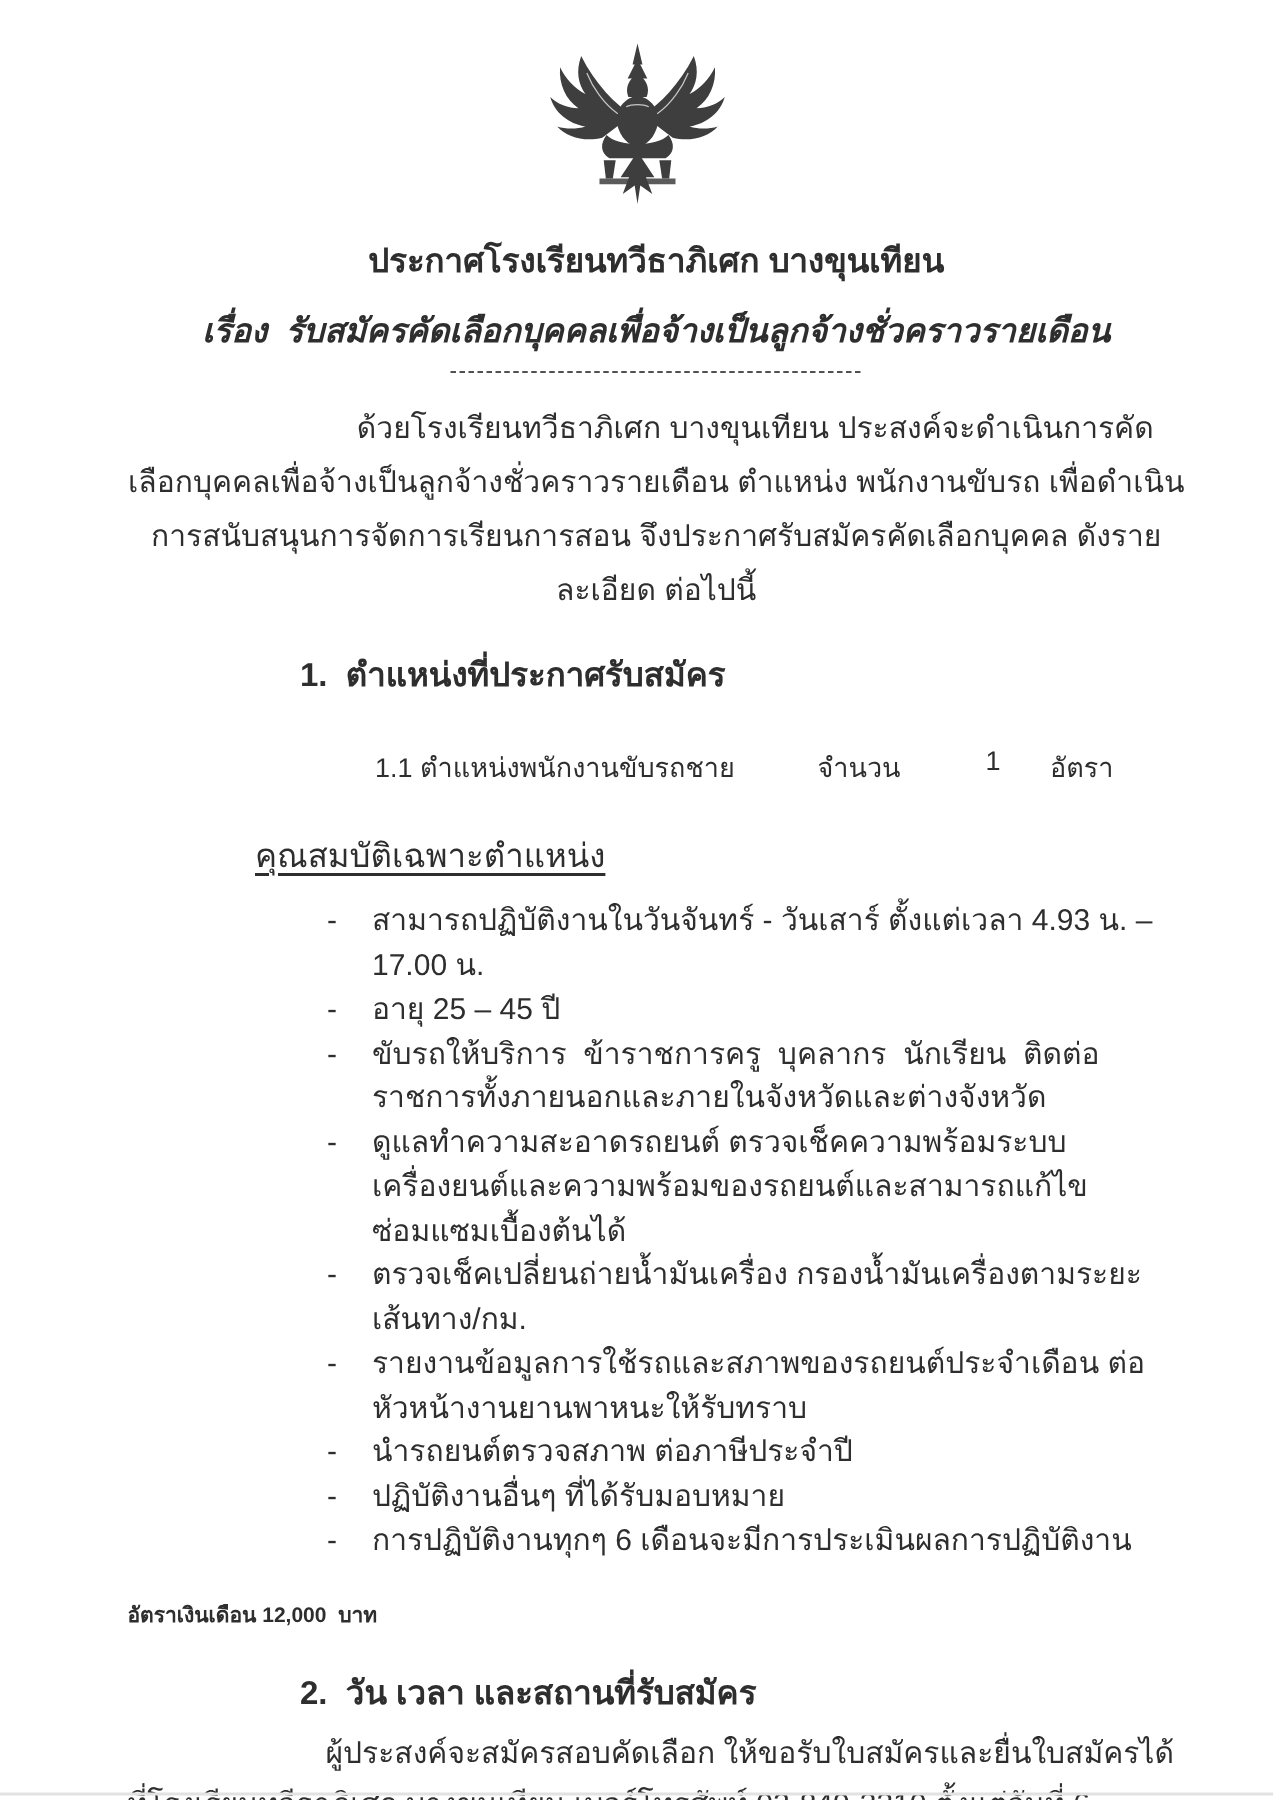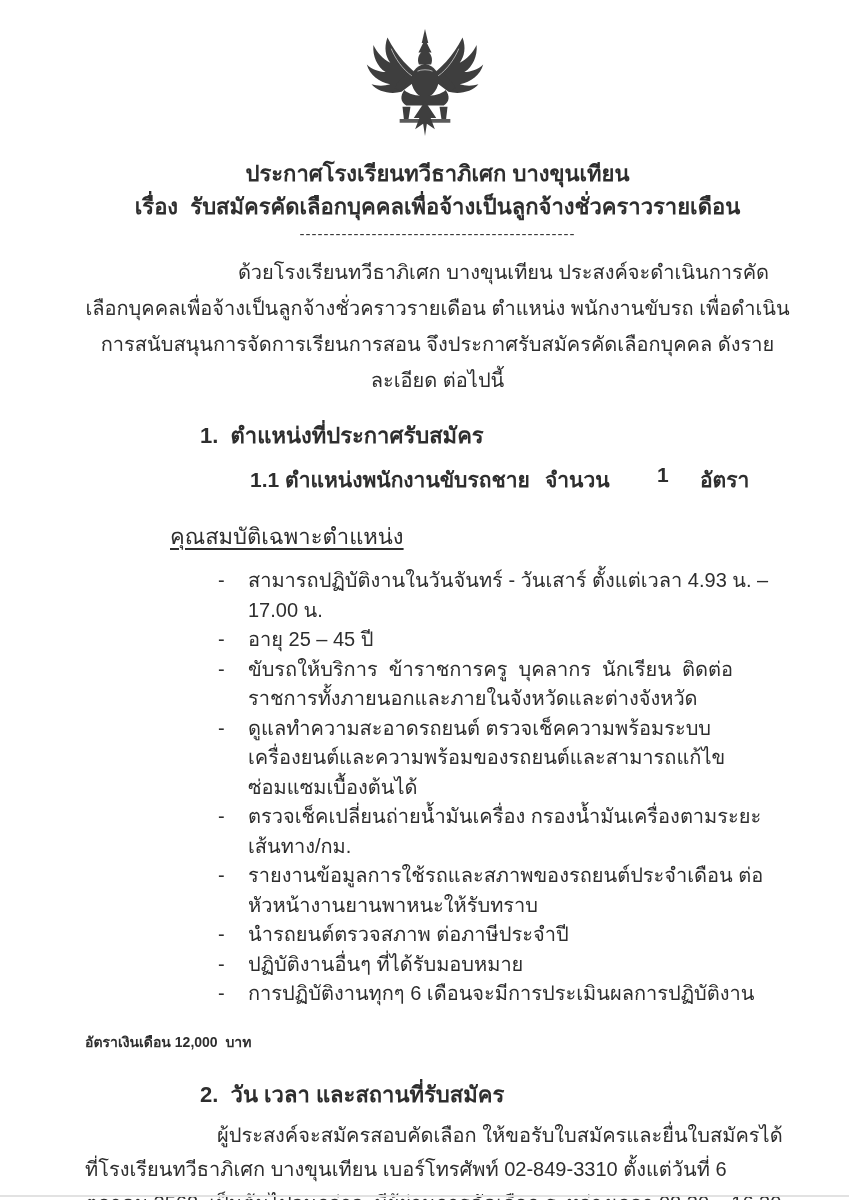--- a/index.html
+++ b/index.html
@@ -13,30 +13,30 @@
     overflow: hidden;
   }
   .content { padding: 0 59px 0 85px; }
   .t { white-space: pre-wrap; }
 
   .emblem-wrap { text-align: center; padding-top: 28px; height: 126px; }
   .emblem-wrap svg { display:inline-block; }
 
   .title { text-align: center; font-weight: bold; font-size: 22px; line-height: 31px; }
   .title-1 { margin-top: 4px; }
-  .title-2 { margin-top: 2px; }
+  .title-2 { margin-top: 16px; font-style: italic; }
   .separator { text-align: center; font-size: 15px; color:#3a3a3a; letter-spacing: 1px; margin-top: 4px; line-height: 16px; }
 
   .para { font-size: 20px; line-height: 36px; text-align: left; }
   .intro { margin-top: 12px; text-indent: 132px; text-align: center; }
 
   .sec-heading { font-weight: bold; font-size: 22px; margin-left: 115px; }
   .sec1-heading { margin-top: 20px; }
 
-  .pos-row { position: relative; height: 30px; margin-top: 10px; font-weight: bold; font-size: 21px; }
+  .pos-row { position: relative; height: 30px; margin-top: 30px; font-weight: normal; font-size: 18px; }
   .pos-row span { position: absolute; top: 0; }
   .pos-label  { left: 165px; }
   .pos-count-label { left: 460px; }
   .pos-count  { left: 572px; }
   .pos-unit   { left: 615px; }
 
   .qual-heading { margin-top: 26px; margin-left: 85px; font-size: 22px; text-decoration: underline; text-underline-offset: 4px; }
 
   .bullets { margin-top: 12px; }
   .bullet-row { display: flex; margin-left: 133px; font-size: 20px; line-height: 29.5px; }

